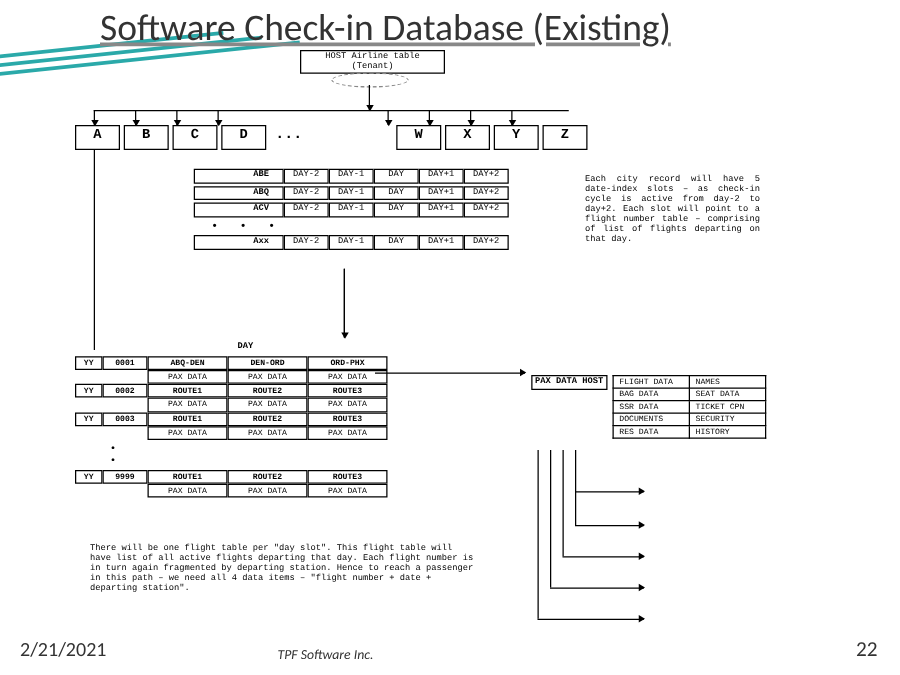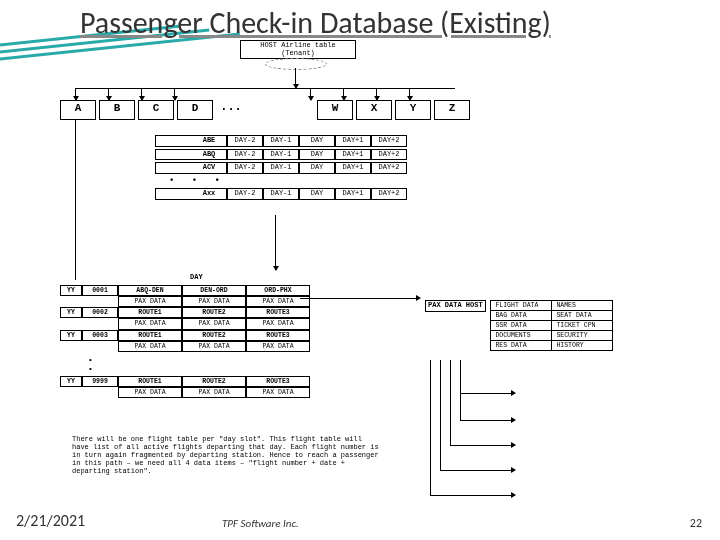--- a/index.html
+++ b/index.html
@@ -4,21 +4,21 @@
 <style>
   body { margin:0; padding:0; font-family: Georgia, 'Times New Roman', serif; background:#fff; width:720px; height:540px; position:relative; overflow:hidden; }
   .teal-stripes { position:absolute; left:-20px; top:32px; transform:rotate(-6deg); }
   .teal-stripes div { height:3px; background:#2aa9a9; margin-bottom:4px; }
   .teal-stripes .s1 { width:200px; }
   .teal-stripes .s2 { width:230px; }
   .teal-stripes .s3 { width:260px; }
   .title { font-family: Calibri, Arial, sans-serif; font-size:30px; color:#333; position:absolute; top:4px; left:80px; text-decoration:underline; text-decoration-color:#888; }
   .footer-date { position:absolute; bottom:10px; left:16px; font-family: Calibri, Arial, sans-serif; font-size:16px; color:#333; }
   .footer-co { position:absolute; bottom:10px; left:190px; font-family: Calibri, Arial, sans-serif; font-size:11px; font-style:italic; font-weight:normal; color:#333;margin-left:32px; }
-  .footer-pg { position:absolute; bottom:10px; right:18px; font-family: Calibri, Arial, sans-serif; font-size:12px; color:#333; }
+  .footer-pg { position:absolute; bottom:10px; right:18px; font-family: Calibri, Arial, sans-serif; font-size:17px; color:#333; }
 
   .diagram { position:absolute; left:60px; top:40px; width:620px; height:460px; font-family: 'Courier New', monospace; font-size:8px; color:#000; }
 
   
   .box { border:1px solid #000; background:#fff; text-align:center; padding:1px 2px; line-height:1.1; }
 
   
   .host { position:absolute; left:180px; top:0; width:110px; font-size:7px; }
   .dash-ell { position:absolute; left:205px; top:18px; width:60px; height:10px; border:1px dashed #888; border-radius:50%; }
 
@@ -73,21 +73,21 @@
 </style>
 </head>
 <body>
 
 <div class="teal-stripes">
   <div class="s1"></div>
     <div class="s2"></div>
     <div class="s3"></div>
 </div>
 
-<div class="title">Passenger Check-in Database (Existing)</div>
+<div class="title">Software Check-in Database (Existing)</div>
 
 <div class="diagram">
 
   <div class="host box">HOST Airline table
 (Tenant)</div>
   <div class="dash-ell"></div>
 
   <div class="hline" style="left:15px; top:48px; width:380px;"></div>
   <div class="vline arrowD" style="left:235px; top:28px; height:20px;"></div>
   <div class="vline arrowD" style="left:15px;  top:48px; height:12px;"></div>
@@ -246,18 +246,19 @@
   <div class="vline" style="left:380px; top:320px; height:110px;"></div>
   <div class="vline" style="left:390px; top:320px; height:85px;"></div>
   <div class="vline" style="left:400px; top:320px; height:60px;"></div>
   <div class="hline arrowR" style="left:400px; top:353px; width:55px;"></div>
   <div class="hline arrowR" style="left:400px; top:380px; width:55px;"></div>
   <div class="hline arrowR" style="left:390px; top:405px; width:65px;"></div>
   <div class="hline arrowR" style="left:380px; top:430px; width:75px;"></div>
   <div class="hline arrowR" style="left:370px; top:455px; width:85px;"></div>
 
 
+  <div class="ann ann2">Each city record will have 5 date-index slots – as check-in cycle is active from day-2 to day+2. Each slot will point to a flight number table – comprising of list of flights departing on that day.</div>
   <div class="ann ann4">There will be one flight table per "day slot". This flight table will have list of all active flights departing that day. Each flight number is in turn again fragmented by departing station. Hence to reach a passenger in this path – we need all 4 data items – "flight number + date + departing station".</div>
 </div>
 
 <div class="footer-date">2/21/2021</div>
 <div class="footer-co">TPF Software Inc.</div>
 <div class="footer-pg">22</div>
 
 </body></html>

